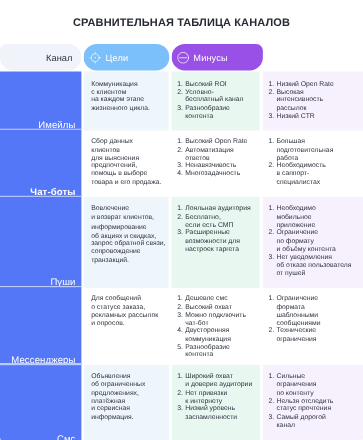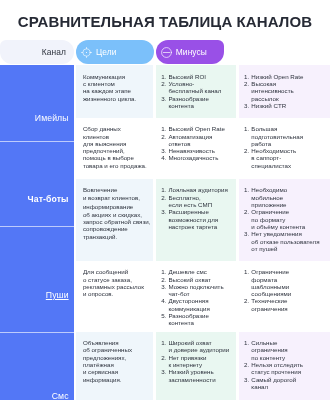--- a/index.html
+++ b/index.html
@@ -1,48 +1,48 @@
 <!DOCTYPE html>
 <html><head>
 <meta charset="utf-8">
 <style>
   html,body{margin:0;padding:0;}
   body{width:330px;height:400px;background:#ffffff;font-family:"Liberation Sans",sans-serif;overflow:hidden;}
   .title,.hcell,.ch-cell,.cell{transform:translateZ(0);}
   .page{position:relative;width:330px;height:400px;}
-  .title{position:absolute;left:0;top:18.4px;width:330px;text-align:center;font-size:15px;line-height:8px;
+  .title{position:absolute;left:0;top:18.4px;width:330px;text-align:center;font-size:10px;line-height:8px;
          font-weight:bold;color:#262a35;letter-spacing:0.1px;}
 
   .table{position:absolute;left:0;top:39.8px;width:330px;}
 
   
   .hdr{display:flex;height:24px;margin-bottom:1.7px;}
   .hcell{display:flex;align-items:center;box-sizing:border-box;border-radius:12px;}
   .h-channel{width:74px;margin-right:1.5px;background:#f1f3fb;border-top-left-radius:6px;justify-content:flex-end;padding-right:8px;}
   
   .h-goals{width:78px;margin-right:2.2px;background:#7bc0fa;padding-left:5.3px;}
   .h-pros{width:79.8px;margin-right:3.2px;background:#4dc2a0;padding-left:5.3px;}
-  .h-cons{width:68px;background:#9950e7;padding-left:5.6px;border-top-right-radius:6px;}
+  .h-cons{width:83px;background:#9950e7;padding-left:5.6px;border-top-right-radius:6px;}
   .hcell .lbl{font-size:8.4px;color:#ffffff;letter-spacing:0.1px;}
   .h-channel .lbl{color:#2d323d;}
   .hicon{width:11px;height:11px;flex:none;display:block;line-height:0;position:relative;top:0.4px;}
   .h-goals .hicon{margin-right:4.2px;}
   .h-pros .hicon{margin-right:4.6px;}
   .h-cons .hicon{margin-right:3.5px;}
 
   
   .body{display:flex;}
   .col{box-sizing:border-box;}
   .col-channel{width:74px;margin-right:1.7px;background:#5377f6;border-bottom-left-radius:7px;overflow:hidden;}
   .col-goals{width:77.6px;margin-right:2.7px;}
   .col-pros{width:79.6px;margin-right:3.3px;}
   .col-cons{width:91.1px;border-bottom-right-radius:7px;overflow:hidden;}
 
-  .ch-cell{box-sizing:border-box;display:flex;align-items:center;justify-content:flex-end;
-           padding:5.0px 5.4px 0 0;color:#fff;font-size:8.7px;letter-spacing:0.1px;position:relative;margin-top:24px;}
+  .ch-cell{box-sizing:border-box;display:flex;align-items:flex-end;justify-content:flex-end;
+           padding:5.0px 5.4px 0 0;color:#fff;font-size:8.7px;letter-spacing:0.1px;position:relative;}
   .ch-sep{position:absolute;left:0;right:0;bottom:0;height:1.4px;background:#bdcbfc;}
 
   .cell{box-sizing:border-box;padding:7.2px 2px 0 5.2px;font-size:6.2px;line-height:7.3px;color:#2d323d;white-space:nowrap;}
   .col-goals .cell{padding-left:7.2px;}
   .col-goals .cell.alt{background:#eff6fb;}
   .col-pros .cell.alt{background:#e9f7f1;}
   .col-cons .cell.alt{background:#f7f1fd;}
 
   .gap{height:2.3px;}
 
@@ -89,20 +89,24 @@
             <div class="ch-sep"></div>
           </div>
           <div class="ch-cell" style="height: 61.2px; font-weight: bold;">
             <span>Чат-боты</span>
             <div class="ch-sep"></div>
           </div>
           <div class="ch-cell" style="height: 81.8px; text-decoration: underline;">
             <span>Пуши</span>
             <div class="ch-sep"></div>
           </div>
+          <div class="ch-cell" style="height: 70.8px;">
+            <span>Мессенджеры</span>
+            <div class="ch-sep"></div>
+          </div>
           <div class="ch-cell" style="height: 72px;">
             <span>Смс</span>
           </div>
         </div>
       <div class="col col-goals">
           <div class="cell alt" style="height: 52.6px;">
             <div>Коммуникация<br>с клиентом<br>на каждом этапе<br>жизненного цикла.</div>
           </div>
           <div class="cell" style="height: 61.2px;">
             <div>Сбор данных<br>клиентов<br>для выяснения<br>предпочтений,<br>помощь в выборе<br>товара и его продажа.</div>

